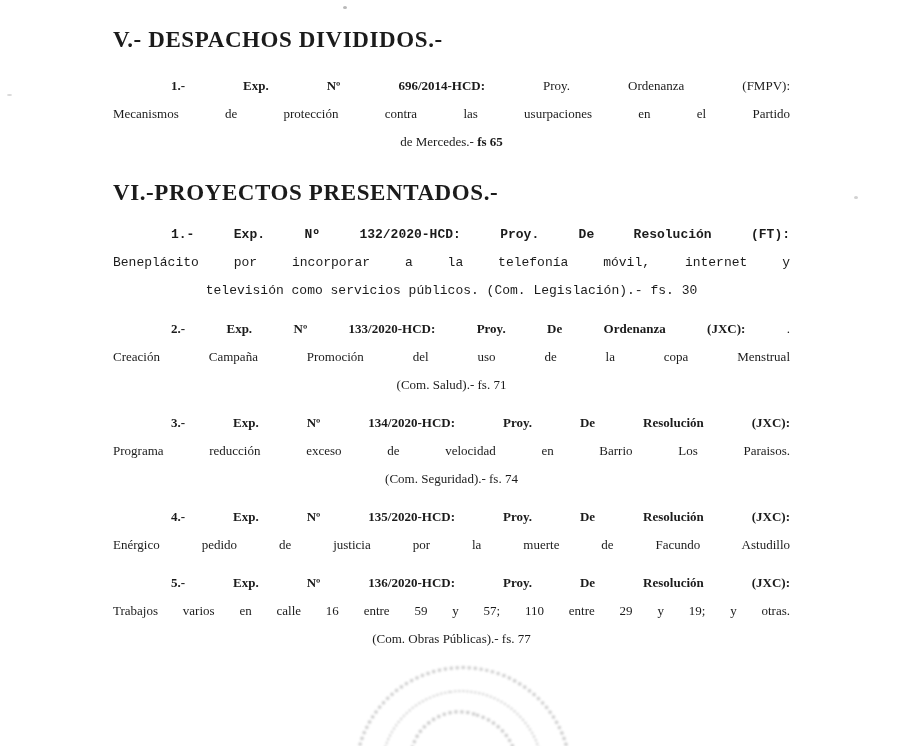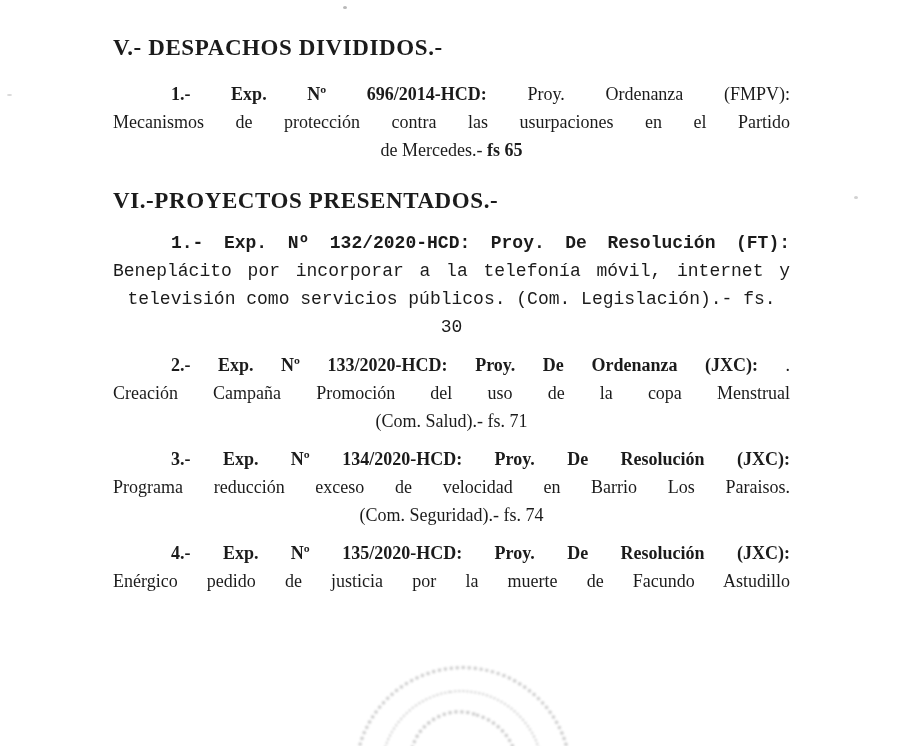--- a/index.html
+++ b/index.html
@@ -12,34 +12,34 @@
     width: 902px;
     height: 746px;
     background: #ffffff;
     overflow: hidden;
     font-family: "Liberation Serif", "DejaVu Serif", serif;
     color: #1b1b1b;
   }
   .content {
     position: absolute;
     left: 113px;
-    top: 8px;
+    top: 0;
     width: 677px;
   }
   .sec-heading {
     margin: 0;
     font-size: 23px;
     line-height: 26px;
     font-weight: bold;
     letter-spacing: 0.6px;
   }
   #heading-v  { margin-top: 27px; }
   #heading-vi { margin-top: 24px; }
   .item {
-    font-size: 18px;
+    font-size: 13px;
     line-height: 28px;
   }
   .item-v   { margin-top: 19px; }
   .item-vi-first { margin-top: 15px; font-family: Liberation Mono, monospace; }
   .item-vi  { margin-top: 10px; }
   .head {
     margin: 0;
     text-indent: 58px;
     text-align: justify;
     text-align-last: justify;
@@ -163,20 +163,27 @@
       <div class="lline">(Com. Seguridad).- fs. 74</div>
     </div>
 
     <div class="item item-vi">
       <p class="head">
         <b>4.- Exp. Nº 135/2020-HCD: Proy. De Resolución (JXC):</b><span></span>
       </p>
       <div class="jline">Enérgico pedido de justicia por la muerte de Facundo Astudillo</div>
     </div>
 
+    <div class="item item-vi">
+      <p class="head">
+        <b>5.- Exp. Nº 136/2020-HCD: Proy. De Resolución (JXC):</b><span></span>
+      </p>
+      <div class="jline">Trabajos varios en calle 16 entre 59 y 57; 110 entre 29 y 19; y otras.</div>
+      <div class="lline">(Com. Obras Públicas).- fs. 77</div>
+    </div>
 
   </div>
 
   <div class="stamp">
     <div class="stamp-outer"></div>
     <div class="stamp-mid"></div>
     <div class="stamp-blob"></div>
   </div>
 
 </div>

